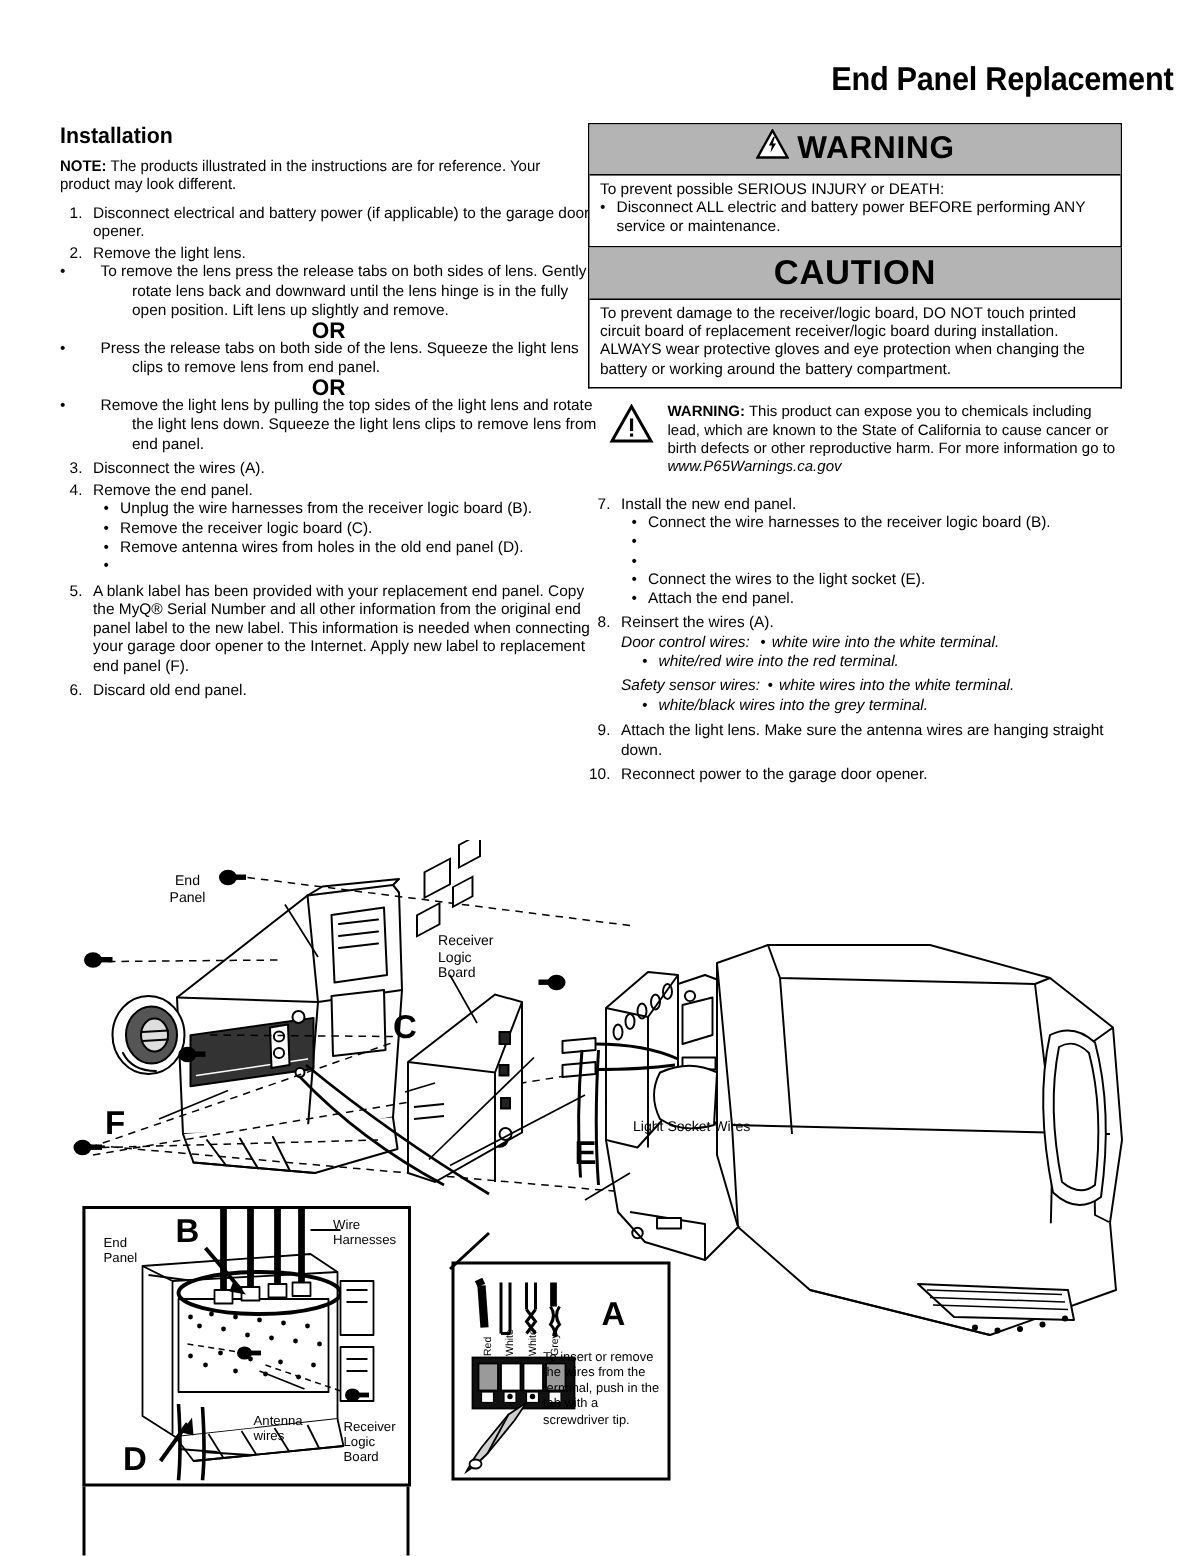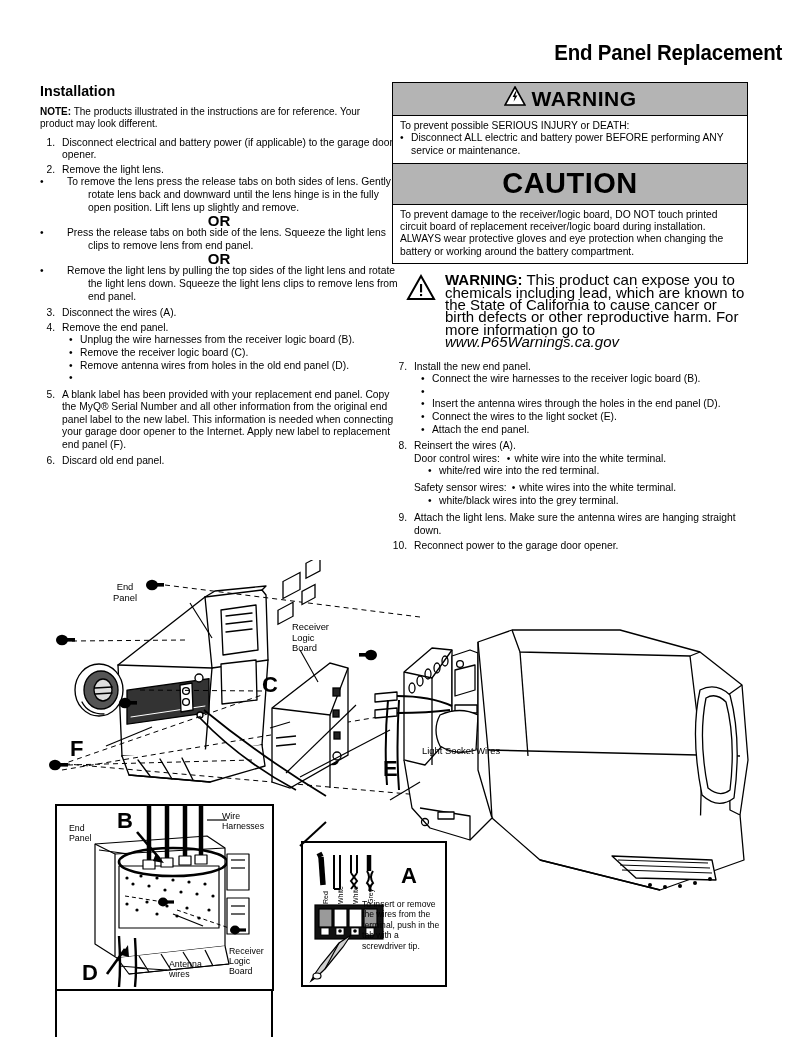--- a/index.html
+++ b/index.html
@@ -35,46 +35,46 @@
     font-size: 10.3px; line-height: 12.3px; margin: 0 0 6px 0;
     transform: scaleX(0.97); transform-origin: left center;
   }
   .note b { font-weight: bold; }
 
   
   .step { display: flex; font-size: 10.3px; line-height: 12.6px; margin-bottom: 2px; }
   .step .num { width: 22px; flex: 0 0 22px; text-align: right; padding-right: 7px; }
   .step .txt { flex: 1; }
   .step.tight { margin-bottom: 0px; }
-  .indent-1 { padding-left: 22px; }
+  .indent-1 { padding-left: 22px; font-style: italic; }
 
   
   .bul { display: flex; font-size: 10.3px; line-height: 12.6px; }
   .bul .dot { width: 11px; flex: 0 0 11px; }
   .bul .txt { flex: 1; }
   .bul.deep { padding-left: 29px; }
   .hang { padding-left: 21px; text-indent: -0px; margin-left: 16px; }
 
   .or { text-align: center; font-size: 15px; font-weight: bold; line-height: 13px; }
 
   
   .alertbox { border: 1px solid #000; margin-bottom: 0px; }
   .alert-hd {
     background: #b4b4b4; border-bottom: 1px solid #000;
     text-align: center; font-weight: bold; padding: 3px 0 4px;
     display: flex; align-items: center; justify-content: center; gap: 6px;
   }
   .alert-hd.warn { font-size: 21px; letter-spacing: 0.5px; }
-  .alert-hd.caut { font-size: 29px; letter-spacing: 0.5px; }
+  .alert-hd.caut { font-size: 23px; letter-spacing: 0.5px; }
   .alert-bd { padding: 4px 7px 5px; font-size: 10.3px; line-height: 12.4px; }
   .alert-bd .bul { font-size: 10.3px; }
   .tri { display:inline-block; vertical-align: middle; }
 
   .p65 { display: flex; gap: 9px; margin-top: 10px; padding-left: 14px; }
-  .p65 .p65txt { font-size: 15px; line-height: 12.4px; flex: 1; }
+  .p65 .p65txt { font-size: 10px; line-height: 12.4px; flex: 1; }
   .p65 .p65txt b { font-weight: bold; }
   .p65 .p65txt i { font-style: italic; }
 
   
   .figure { position: absolute; left: 0; top: 560px; width: 802px; height: 477px; }
   .figlabel {
     position: absolute; font-size: 9.4px; line-height: 10.6px;
     font-family: "Liberation Sans", sans-serif;
   }
   .bigletter {
@@ -214,21 +214,20 @@
       </div>
       <div class="bul deep">
         <span class="dot">•</span>
         <span class="txt">Connect the wire harnesses to the receiver logic board (B).</span>
       </div>
       <div class="bul deep">
         <span class="dot">•</span>
       </div>
       <div class="bul deep">
         <span class="dot">•</span>
-        <span class="txt">Insert the antenna wires through the holes in the end panel (D).</span>
       </div>
       <div class="bul deep">
         <span class="dot">•</span>
         <span class="txt">Connect the wires to the light socket (E).</span>
       </div>
       <div class="bul deep">
         <span class="dot">•</span>
         <span class="txt">Attach the end panel.</span>
       </div>
 
@@ -592,21 +591,21 @@
     </svg>
 
     <div class="cap" style="left:12px;top:17px">
       <div>End</div>
       <div>Panel</div>
     </div>
     <div class="cap" style="left:165px;top:5px">
       <div>Wire</div>
       <div>Harnesses</div>
     </div>
-    <div class="cap" style="left:112px;top:153px">
+    <div class="cap" style="left:112px;top:136px">
       <div>Antenna</div>
       <div>wires</div>
     </div>
     <div class="cap" style="left:172px;top:140px">
       <div>Receiver</div>
       <div>Logic</div>
       <div>Board</div>
     </div>
     <div class="bigletter" style="left:60px;top:2px">B</div>
     <div class="bigletter" style="left:25px;top:154px">D</div>

